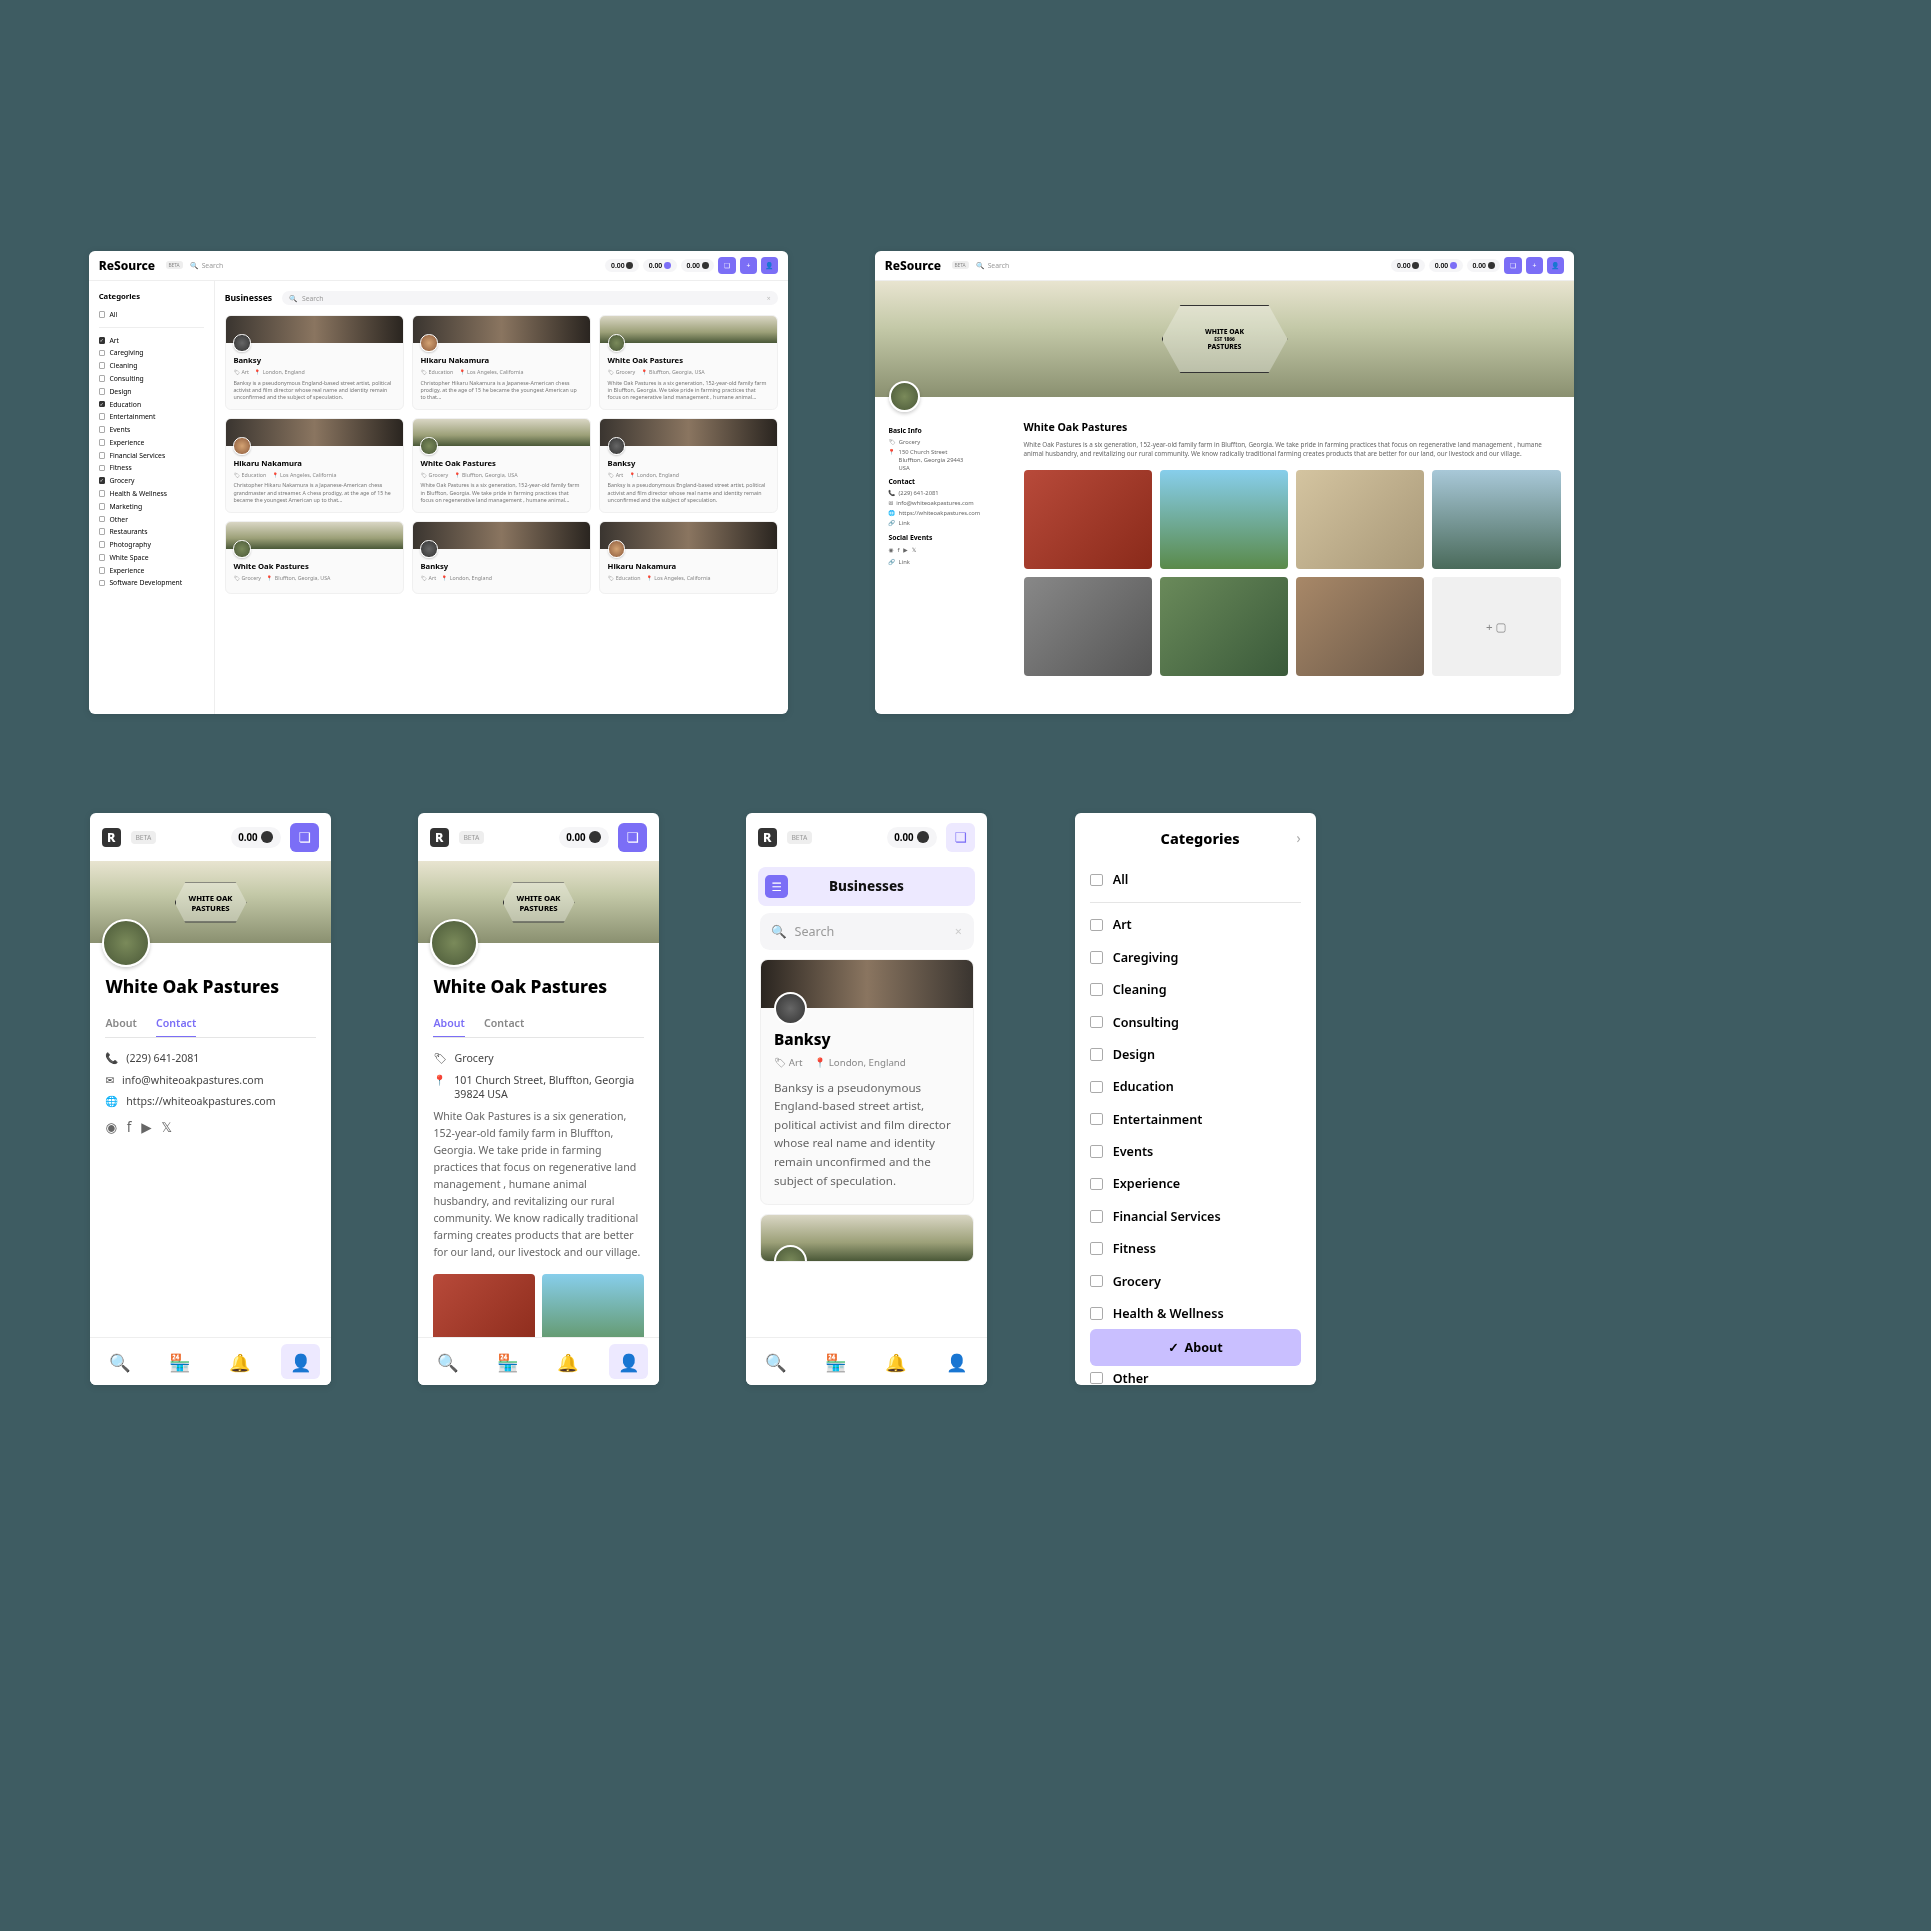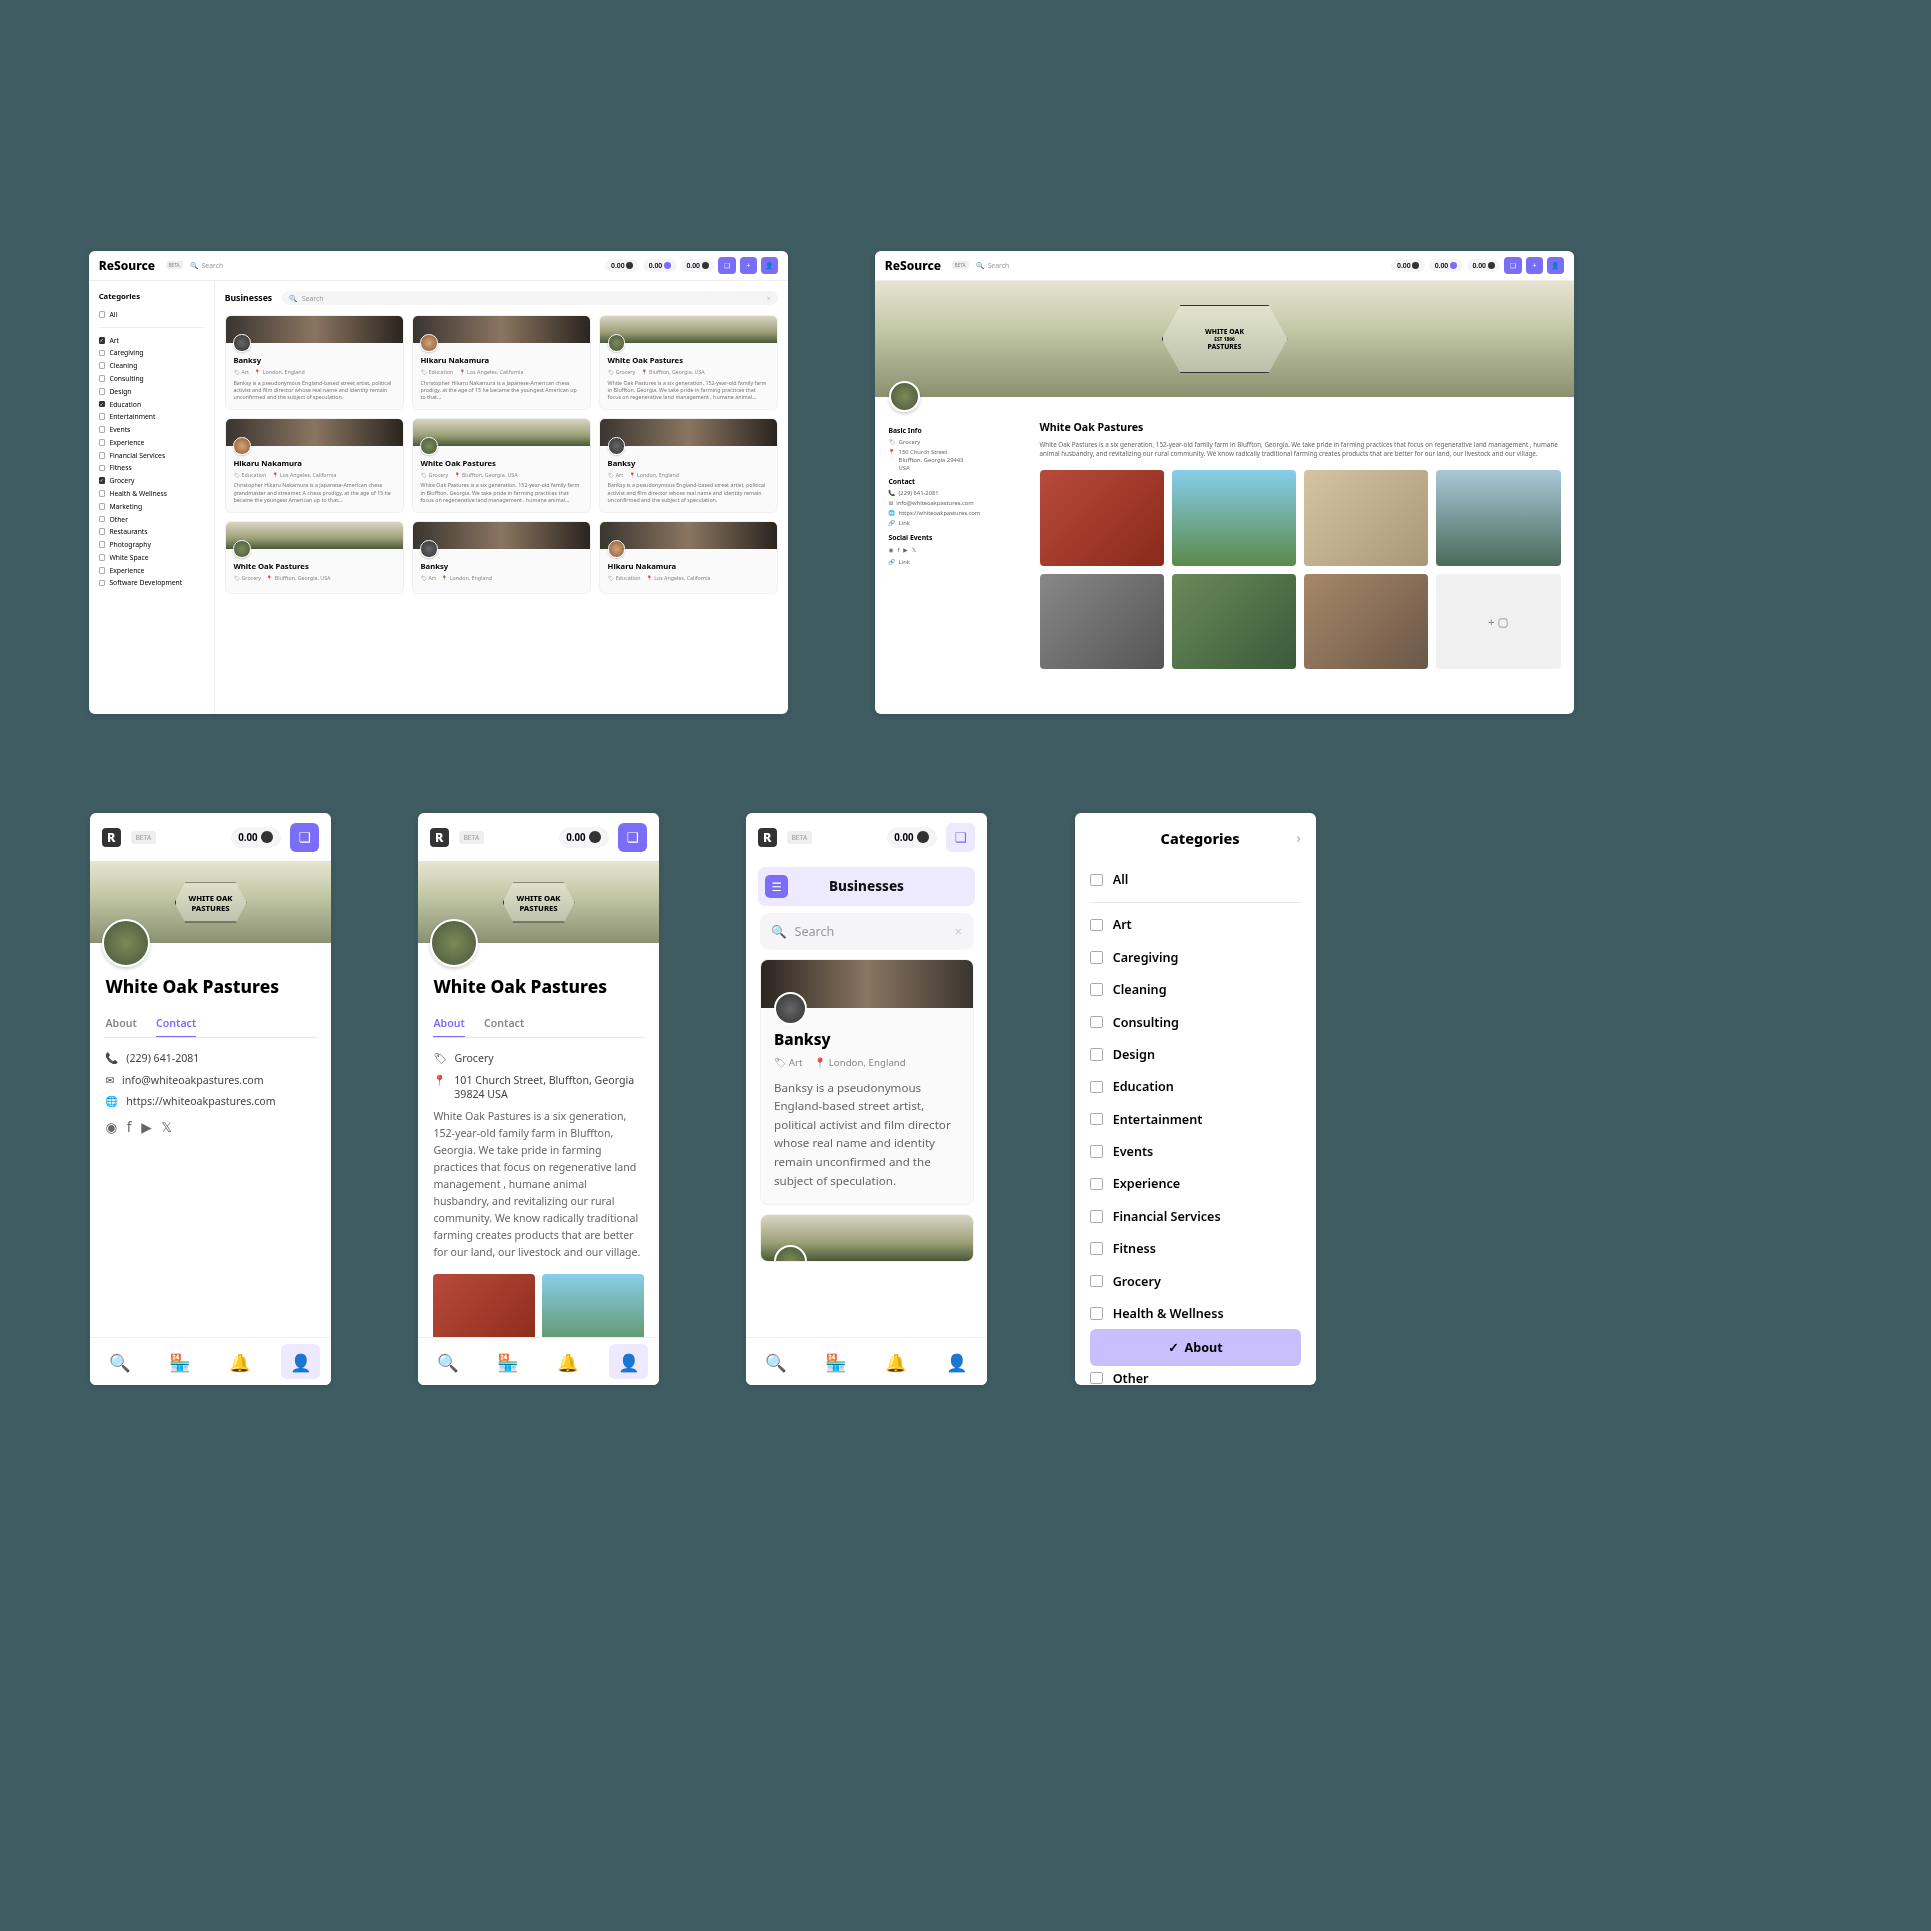--- a/index.html
+++ b/index.html
@@ -49,21 +49,21 @@
 .cbody{padding:11.6px 7.7px 7.7px}
 .cbody h4{font-size:7.7px;font-weight:700;margin-bottom:2.9px}
 .ctags{display:flex;gap:5.8px;color:#888;font-size:5.3px;margin-bottom:3.9px;align-items:center}
 .ctags span{display:flex;align-items:center;gap:1.9px}
 .cdesc{font-size:5.3px;color:#777;line-height:1.4}
 
 
 .dhero{height:116px;background:linear-gradient(180deg,#e8e4d0 0%,#c4c9a8 40%,#8a9070 100%);position:relative}
 .dhero .ologo{position:absolute;left:50%;top:50%;transform:translate(-50%,-50%);width:126px;height:68px;border:1.9px solid #333;background:rgba(255,255,255,0.3);display:flex;flex-direction:column;align-items:center;justify-content:center;font-weight:800;clip-path:polygon(15% 0%,85% 0%,100% 50%,85% 100%,15% 100%,0% 50%)}
 .davs{width:31px;height:31px;border-radius:50%;background:#fff;border:2.9px solid #fff;position:absolute;bottom:-15.4px;left:13.5px;box-shadow:0 1.9px 3.9px rgba(0,0,0,0.2);background:radial-gradient(circle,#7a8a5a,#4a5838)}
-.d2body{display:flex;padding:23px 13.5px 13.5px;gap:25px}
+.d2body{display:flex;padding:23px 13.5px 13.5px;gap:9px}
 .d2side{width:126px;font-size:5.8px}
 .d2side h5{font-weight:700;font-size:6.8px;margin:5.8px 0 2.9px}
 .d2side .ln{color:#666;margin:1.9px 0;display:flex;gap:2.9px}
 .socials{display:flex;gap:3.9px;color:#666;margin-top:3.9px}
 .d2main{flex:1}
 .d2main h2{font-size:10.6px;font-weight:700;margin-bottom:5.8px}
 .d2main p{font-size:6.3px;color:#666;line-height:1.5;margin-bottom:11.6px}
 .igrid{display:grid;grid-template-columns:repeat(4,1fr);gap:7.7px}
 .iimg{aspect-ratio:1.3;border-radius:3.9px;background:linear-gradient(135deg,#b84a3a,#8a2a1a)}
 .iimg.i2{background:linear-gradient(180deg,#87ceeb,#5a8a4a)}

